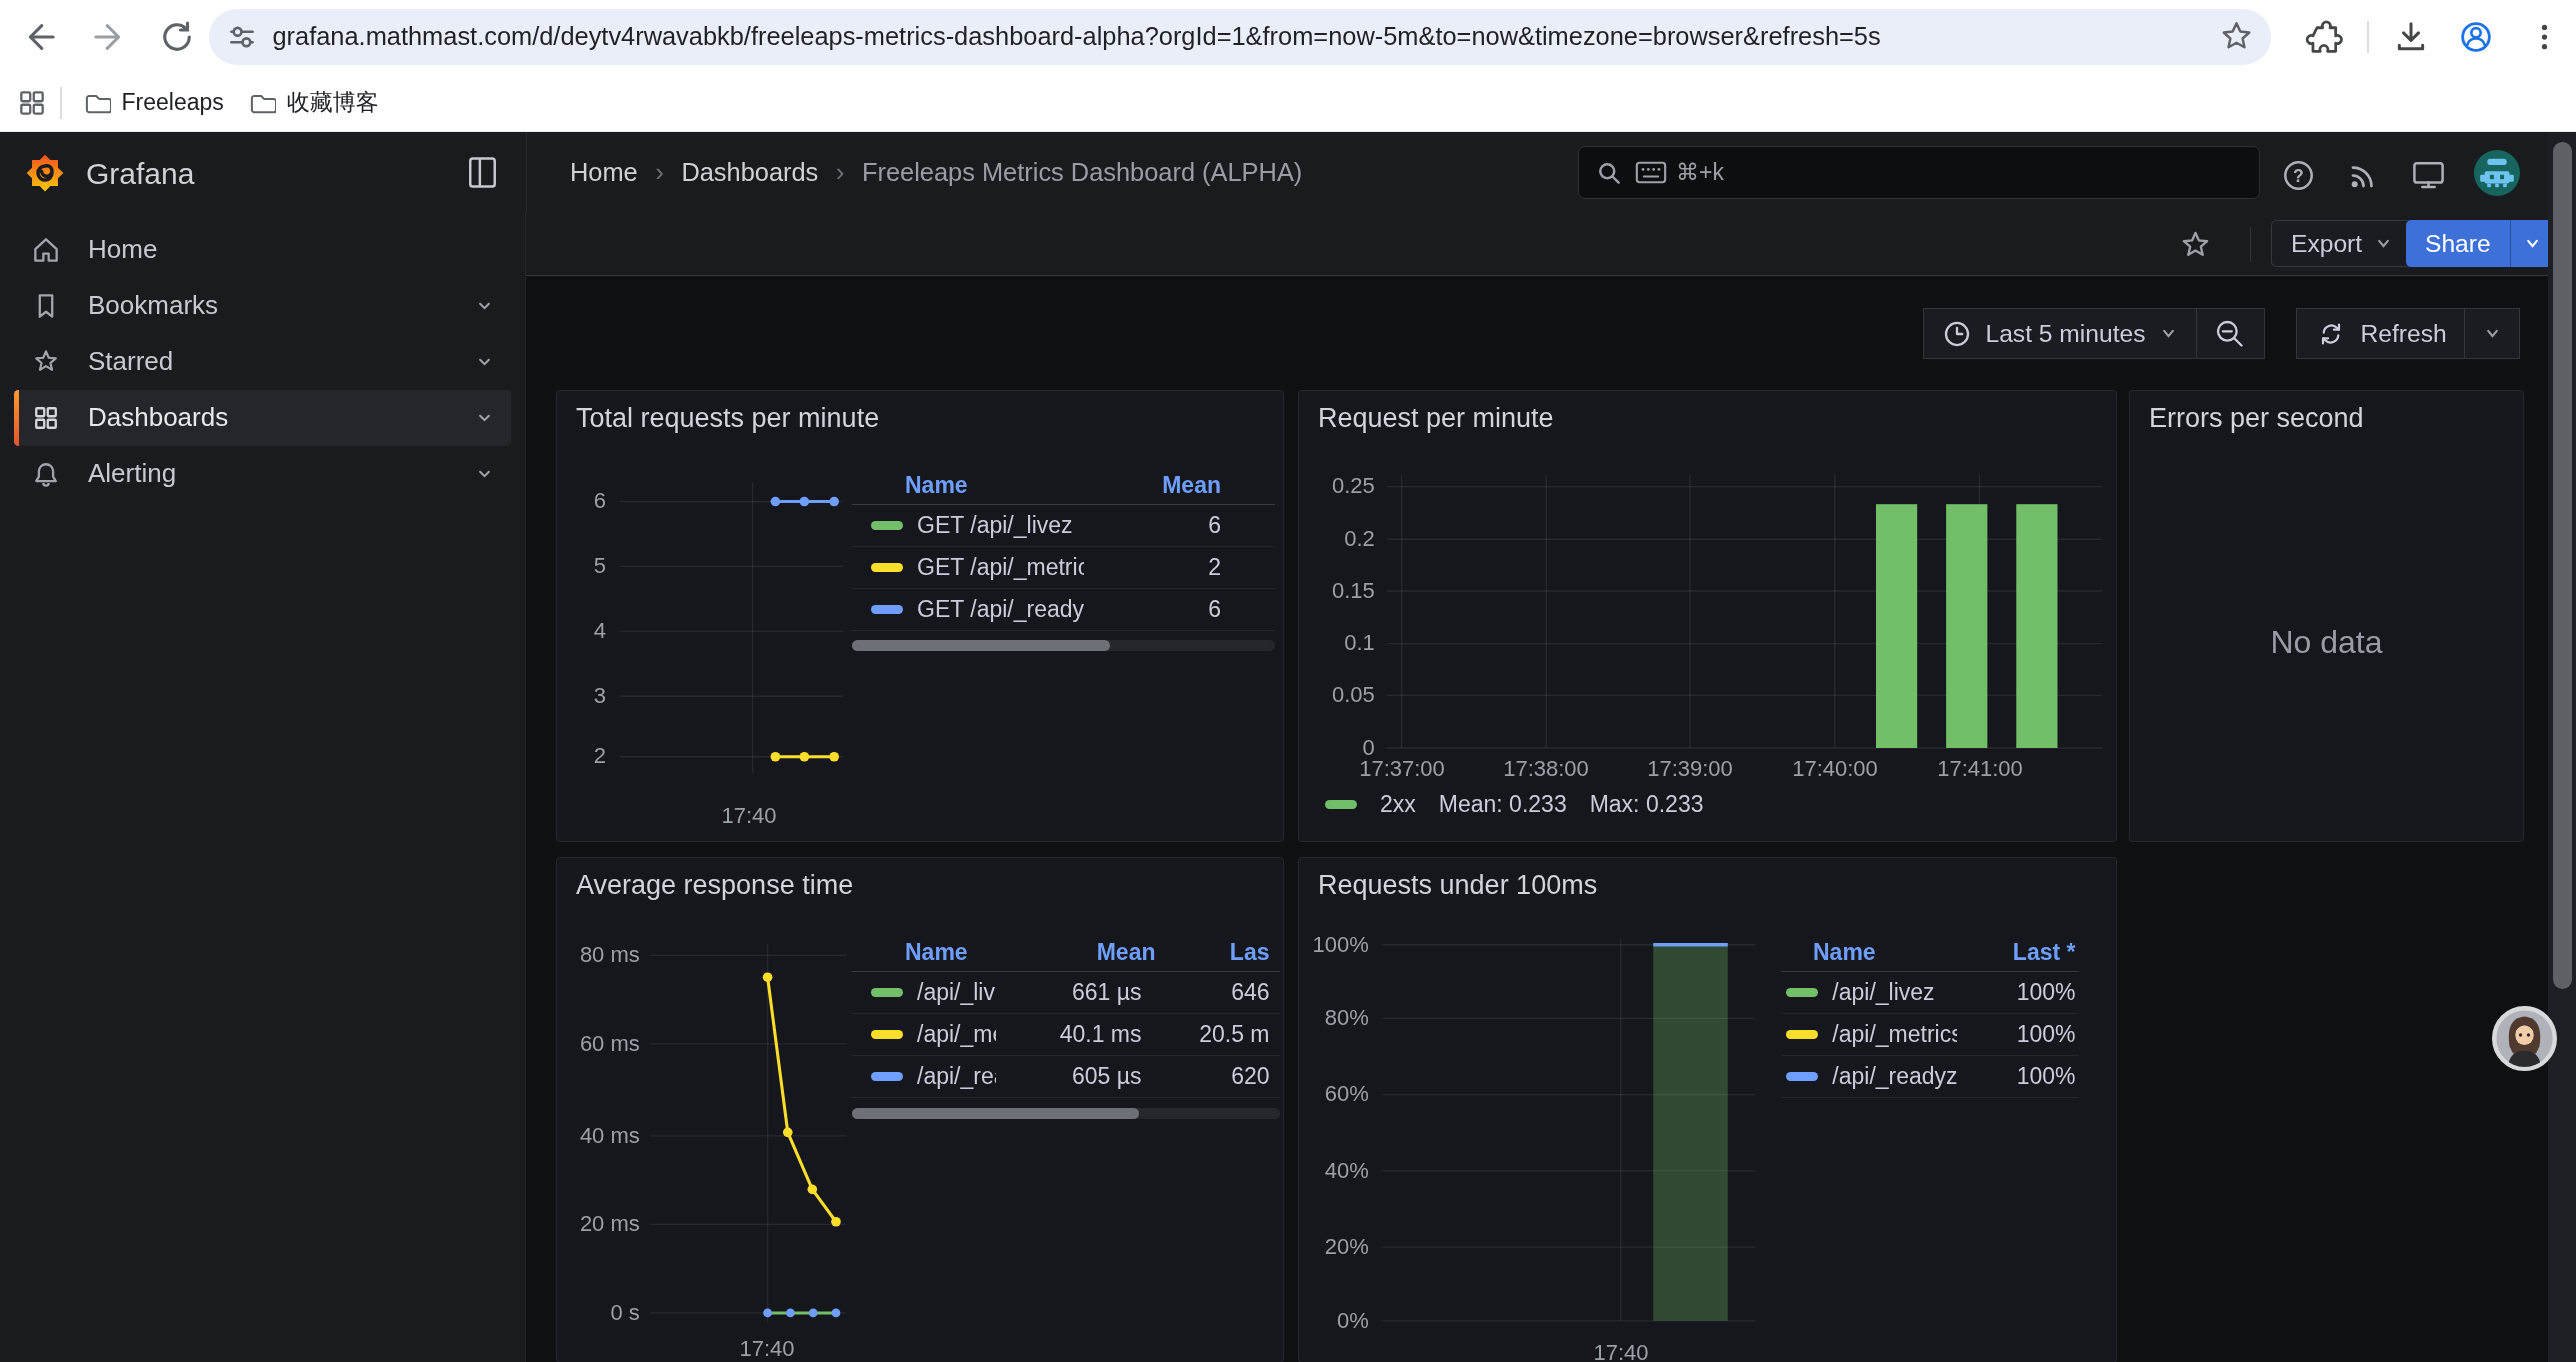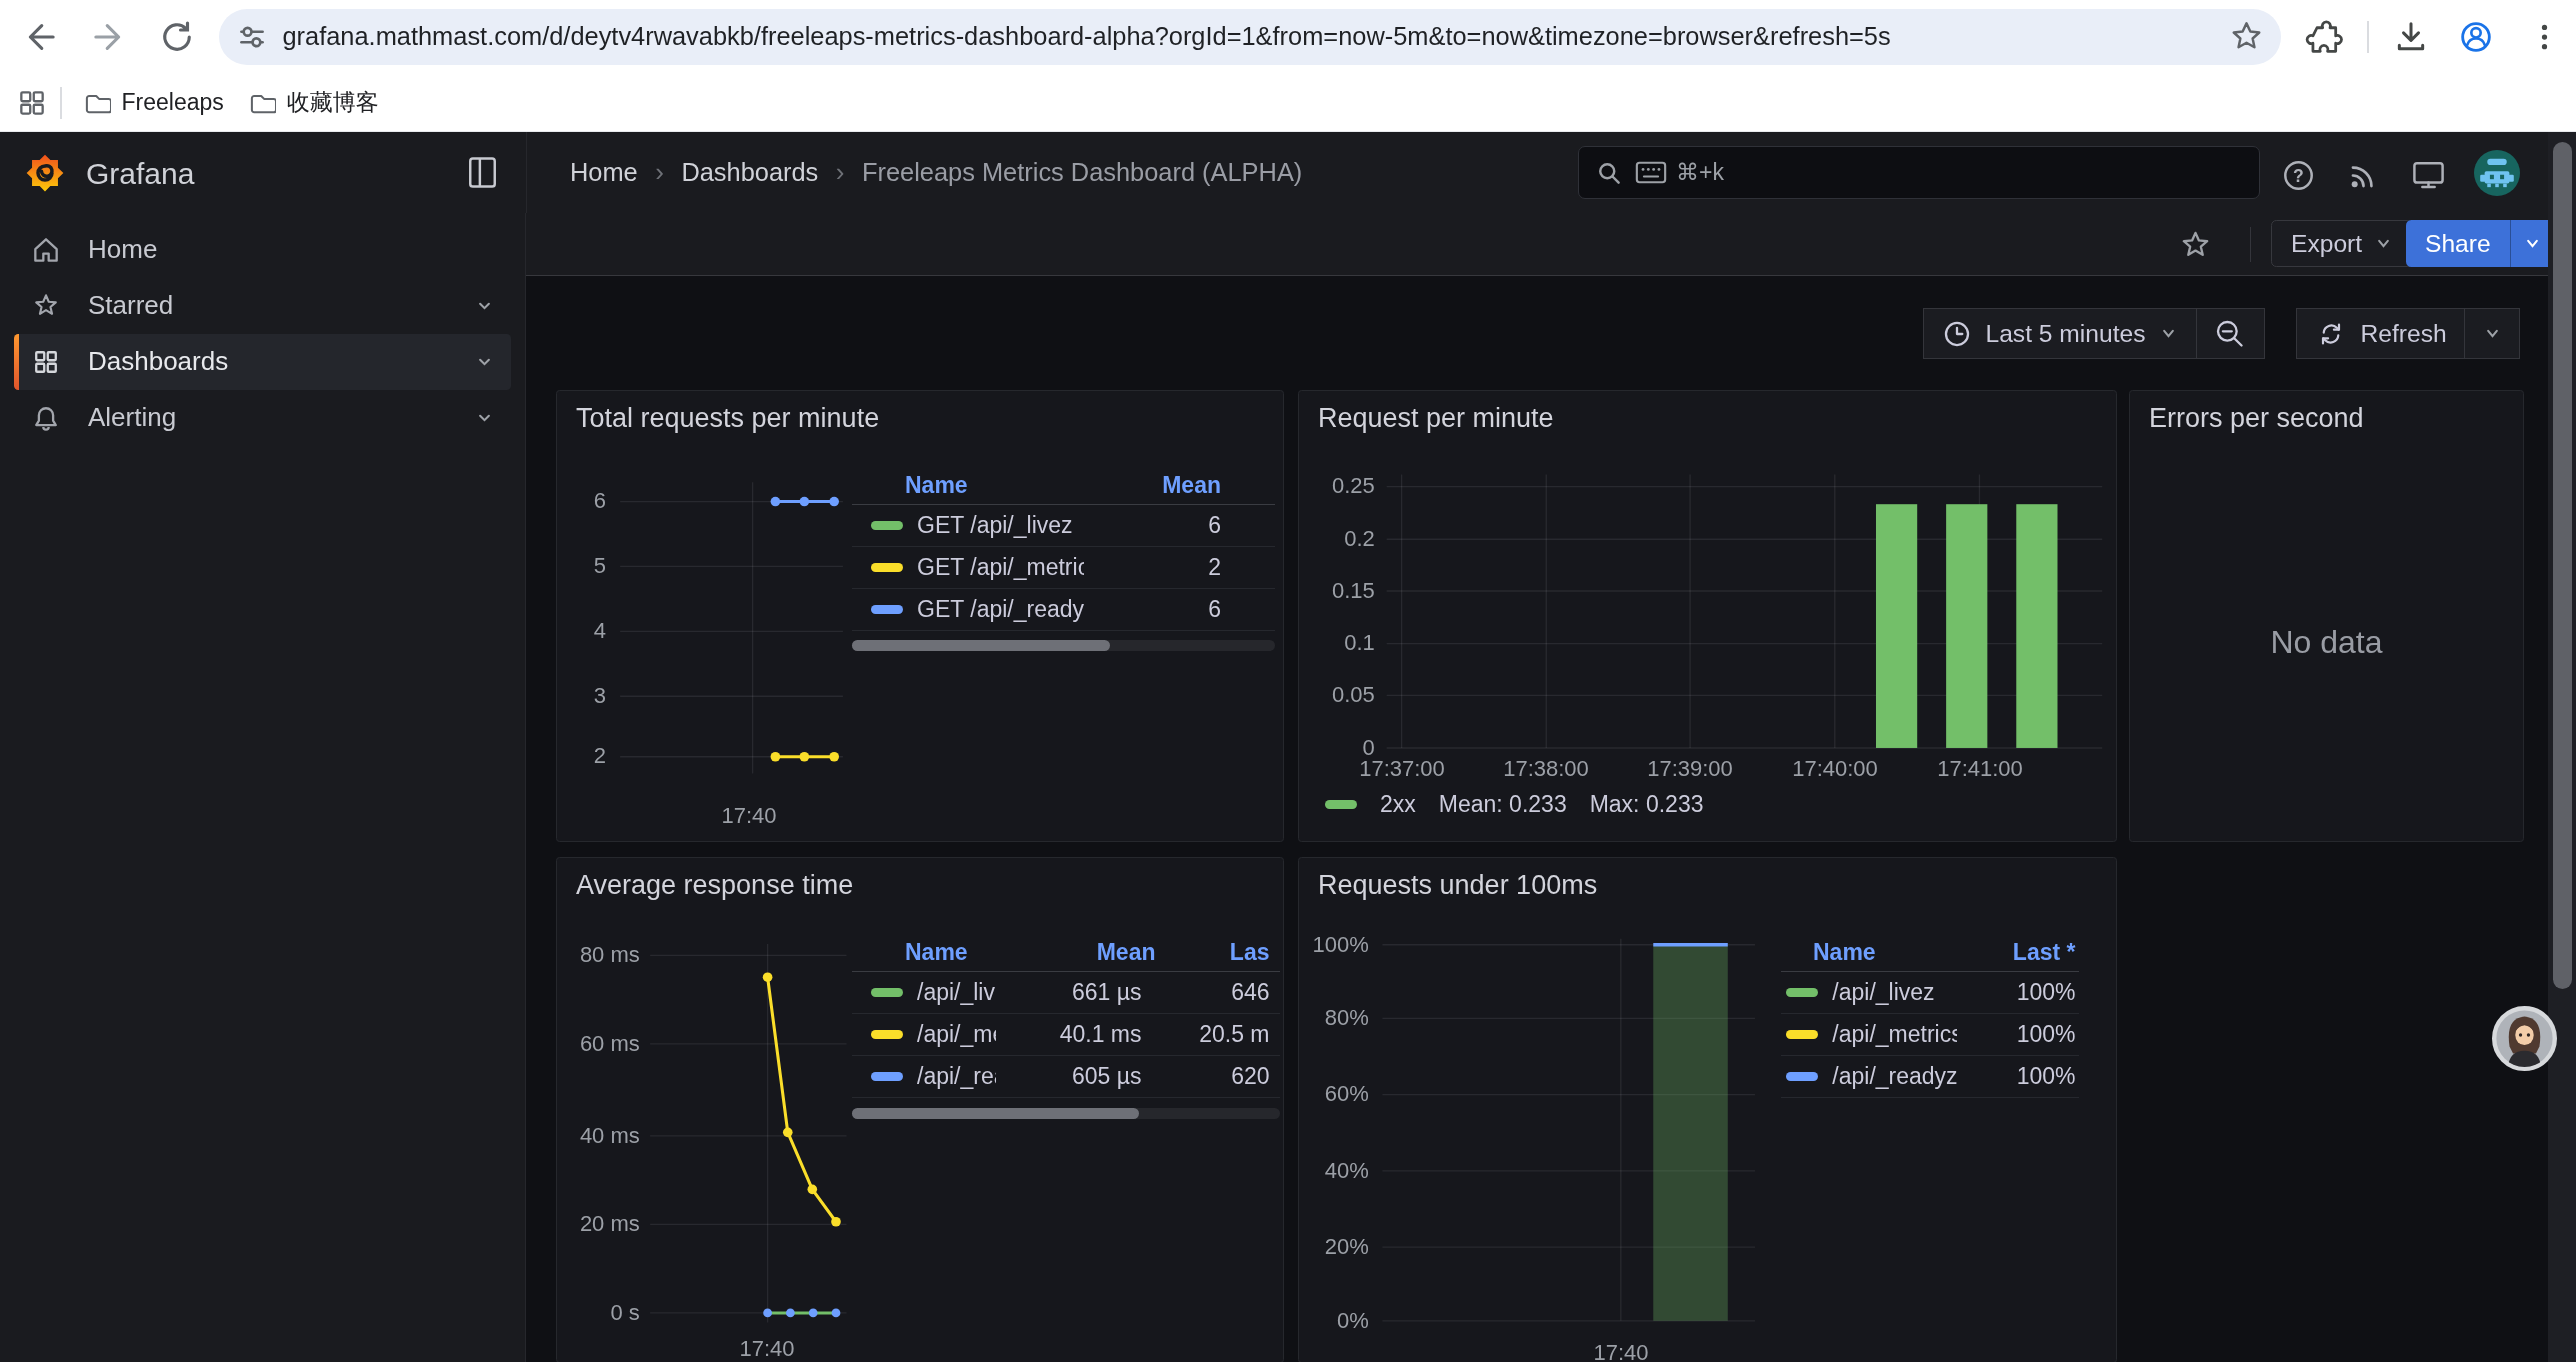--- a/index.html
+++ b/index.html
@@ -3,21 +3,21 @@
 <meta charset="utf-8">
 <style>
   *{margin:0;padding:0;box-sizing:border-box}
   html{background:#0F1014}
   body{width:2576px;height:1363px;overflow:hidden;font-family:"Liberation Sans",sans-serif;}
   #app{position:absolute;top:0;left:0;width:2576px;height:1363px;background:#0F1014}
   button{font-family:inherit;cursor:pointer}
   
   .chrome{position:absolute;left:0;top:0;width:2576px;height:132px;background:#ffffff}
   .iconbtn{position:absolute;background:none;border:none;padding:0;display:flex;align-items:center;justify-content:center}
-  .omnibox{position:absolute;left:219px;top:8.8px;width:2062px;height:56px;border-radius:28px;background:#E9EEF8;display:flex;align-items:center;padding:0 17.5px;gap:16px}
+  .omnibox{position:absolute;left:209px;top:8.8px;width:2062px;height:56px;border-radius:28px;background:#E9EEF8;display:flex;align-items:center;padding:0 17.5px;gap:16px}
   .url{font-size:25.4px;color:#1F2125;white-space:nowrap;overflow:hidden}
   .bookmarksbar{position:absolute;left:0;top:74px;width:2576px;height:58px;background:#fff;border-bottom:0.9px solid #E8EAED;display:flex;align-items:center;padding-left:12.3px}
   .bkitem{display:flex;align-items:center;gap:10.5px;border:none;background:none;font-size:23px;color:#202124;padding:7px 12.3px;border-radius:7px}
   .bksep{width:1.8px;height:32px;background:#DADCE0;margin:0 8.8px}
   
   .gnav{position:absolute;left:0;top:132px;width:2576px;height:82px;background:#1A1B1F;border-bottom:0.9px solid #26272C}
   .gbrand{position:absolute;left:86px;top:24.6px;font-size:30px;color:#D0D2D8}
   .vdiv600{position:absolute;left:526px;top:0;width:0.9px;height:81px;background:#26272C}
   .crumbs{position:absolute;left:570px;top:0;height:81px;display:flex;align-items:center;gap:17.5px;font-size:25.4px}
   .crumb-link{color:#D0D2D8;background:none;border:none;font-size:25.4px}
@@ -250,20 +250,29 @@
 
   <div class="sidebar">
     <div class="sitem">
       <svg width="32" height="32" viewBox="0 0 36 36">
           <path d="M6 17 L18 6 L30 17 V30 H21 v-8 h-6 v8 H6 Z" stroke="#A2A5AC" stroke-width="2.6" fill="none" stroke-linejoin="round"></path>
         </svg>
       <span>Home</span>
     </div>
     <div class="sitem">
       <svg width="32" height="32" viewBox="0 0 36 36">
+          <path d="M11 6 h14 v24 l-7 -5.5 l-7 5.5 Z" stroke="#A2A5AC" stroke-width="2.6" fill="none" stroke-linejoin="round"></path>
+        </svg>
+      <span>Bookmarks</span>
+      <svg class="chev" width="21" height="21" viewBox="0 0 24 24">
+          <path d="M7 10 l5 5 5 -5" stroke="#9DA1A7" stroke-width="2.4" fill="none" stroke-linecap="round"></path>
+        </svg>
+    </div>
+    <div class="sitem">
+      <svg width="32" height="32" viewBox="0 0 36 36">
           <path d="M18 6 L21.1 13.2 L29 13.9 L23 19.1 L24.8 26.8 L18 22.7 L11.2 26.8 L13 19.1 L7 13.9 L14.9 13.2 Z" stroke="#A2A5AC" stroke-width="2.4" fill="none" stroke-linejoin="round"></path>
         </svg>
       <span>Starred</span>
       <svg class="chev" width="21" height="21" viewBox="0 0 24 24">
           <path d="M7 10 l5 5 5 -5" stroke="#9DA1A7" stroke-width="2.4" fill="none" stroke-linecap="round"></path>
         </svg>
     </div>
     <div class="sitem active">
       <span class="accent"></span>
       <svg width="32" height="32" viewBox="0 0 36 36">

